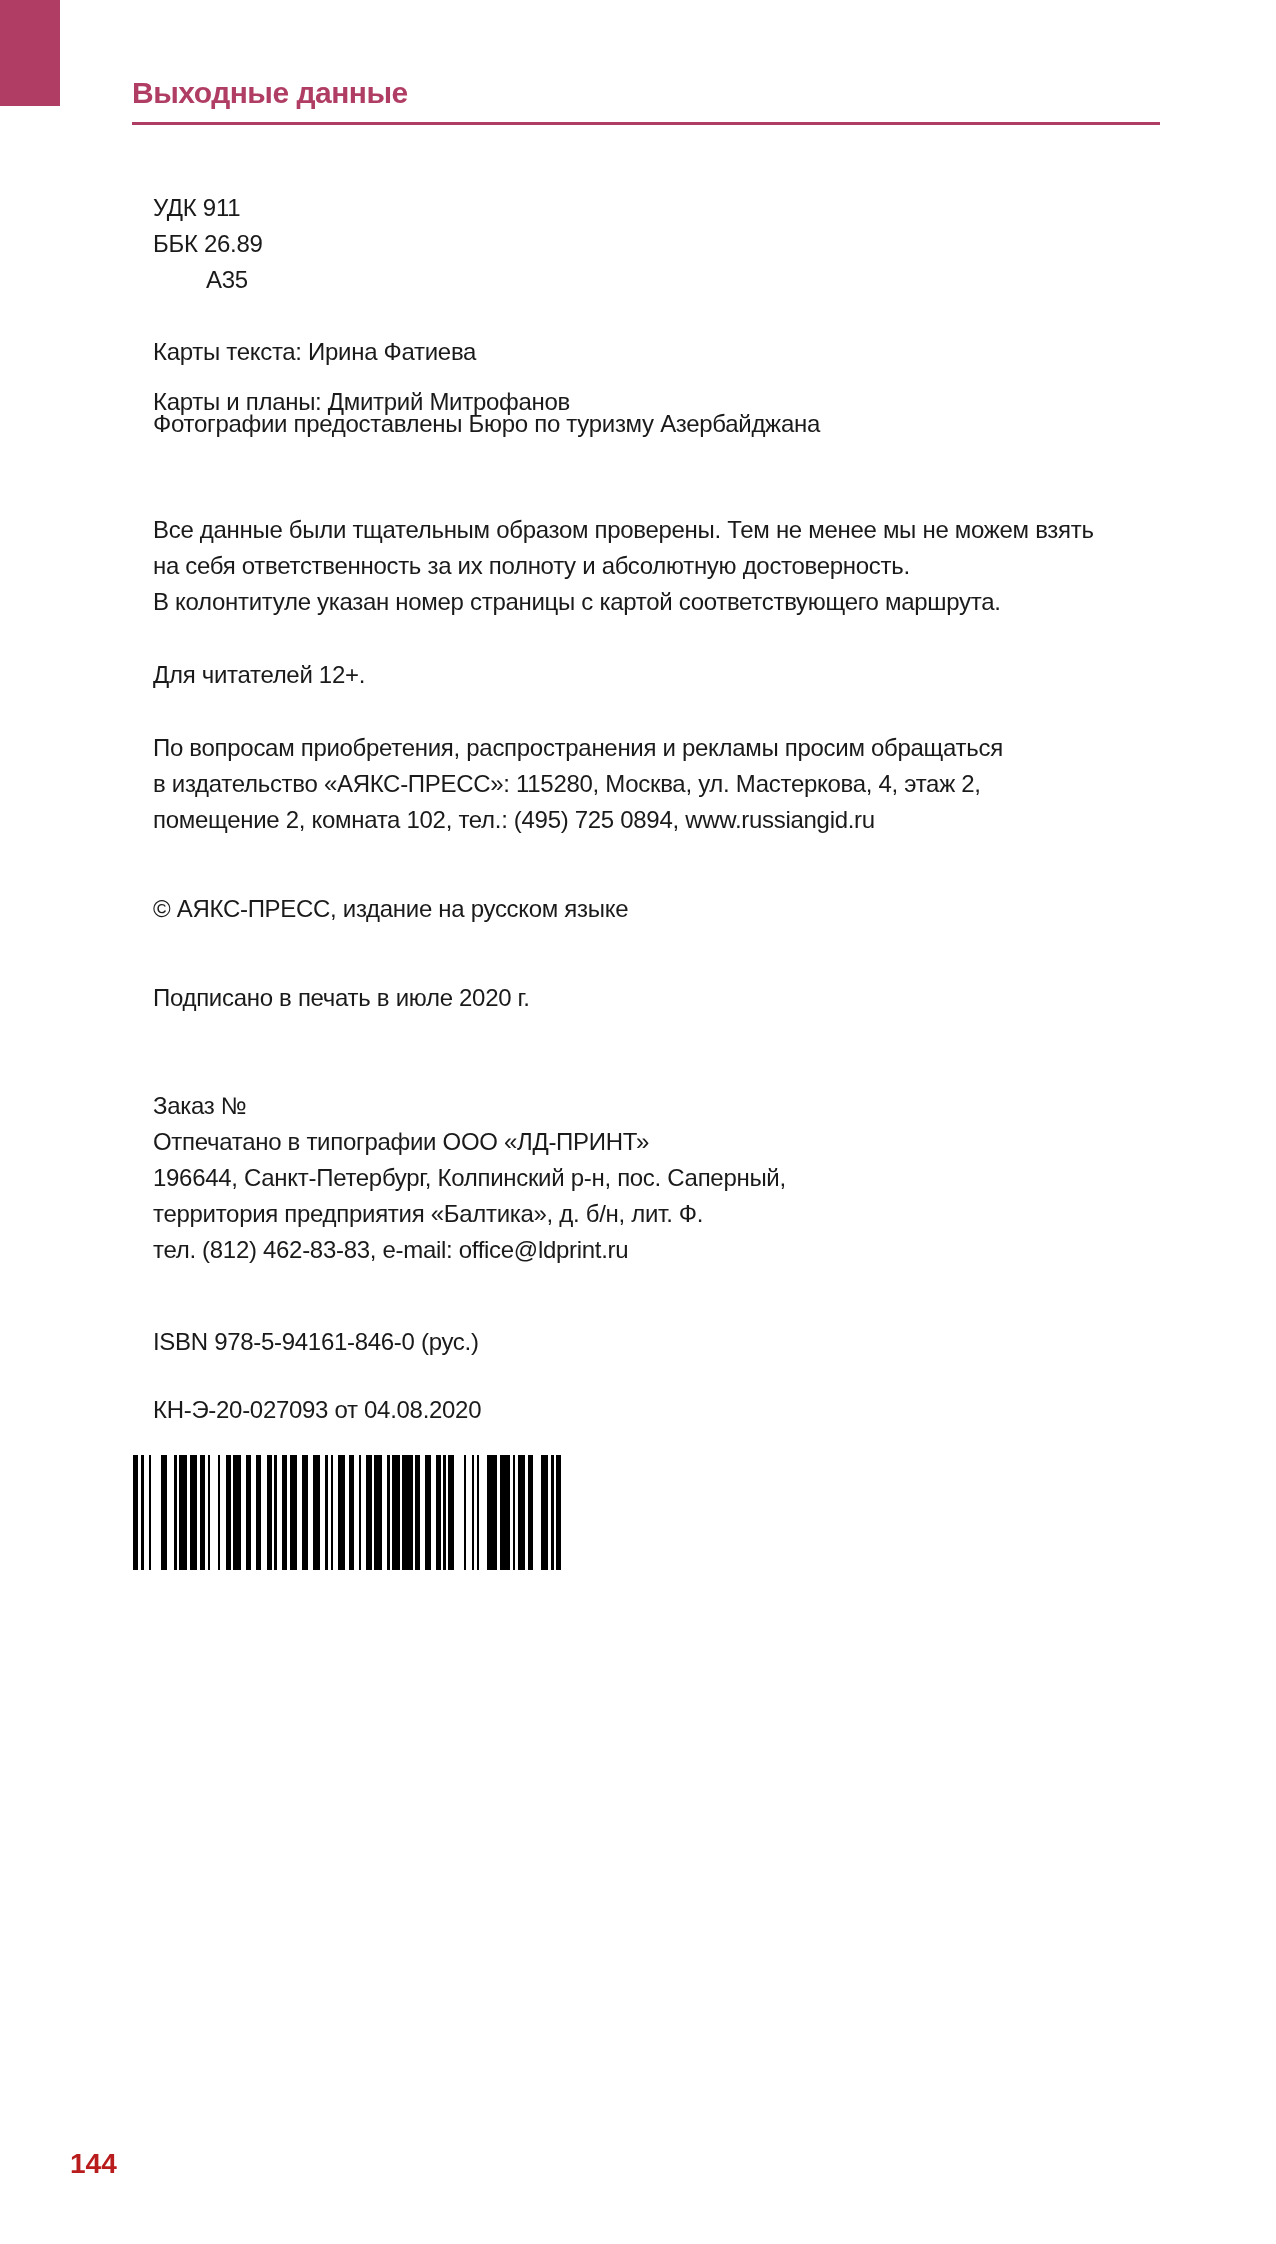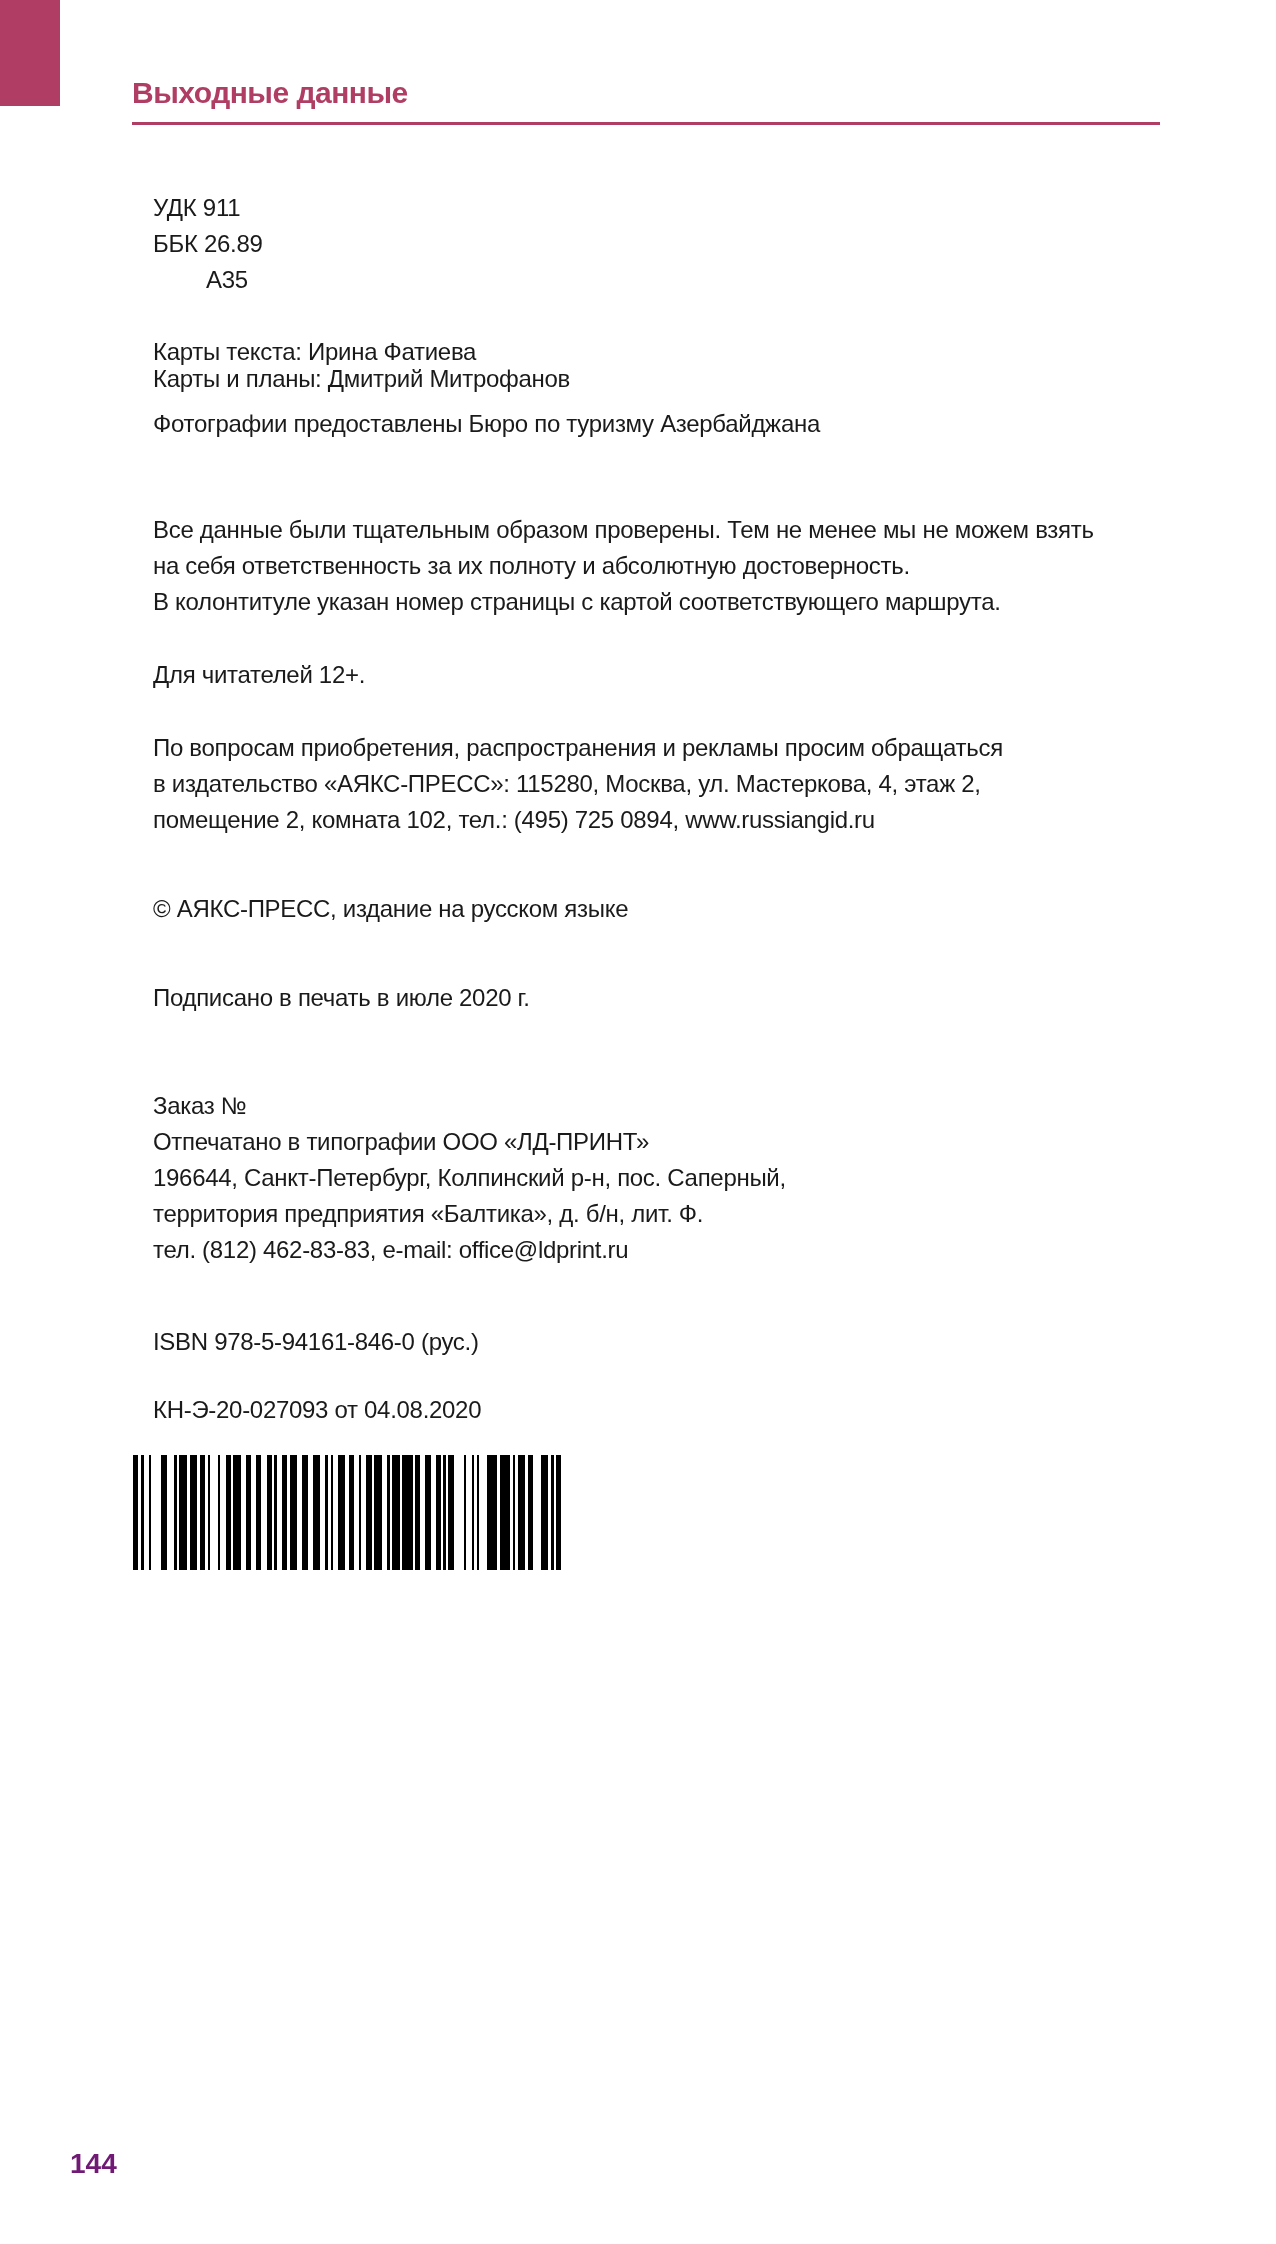--- a/index.html
+++ b/index.html
@@ -7,35 +7,35 @@
          font-family: "Liberation Sans", "DejaVu Sans", sans-serif; color: #1a1a1a; }
   .corner-block { position: absolute; left: 0; top: 0; width: 60px; height: 106px; background: #b03d63; }
   .title { position: absolute; left: 132px; top: 76px; font-size: 30px; font-weight: bold;
            color: #b03d63; letter-spacing: -0.5px; white-space: nowrap; }
   .title-rule { position: absolute; left: 132px; top: 122px; width: 1028px; height: 3px; background: #b03d63; }
   .line { position: absolute; left: 132px; font-size: 24px; line-height: 30px; white-space: nowrap;
           letter-spacing: -0.3px; color: #1a1a1a; margin-left: 21px; }
   .indent { left: 185px; }
   .barcode { position: absolute; left: 133px; top: 1455px; width: 430px; height: 115px; }
   .bar { position: absolute; top: 0; height: 115px; background: #000; }
-  .page-number { position: absolute; left: 70px; top: 2148px; font-size: 28px; font-weight: bold; color: #701a75; }
+  .page-number { position: absolute; left: 70px; top: 2148px; font-size: 28px; font-weight: bold; color: #b91c1c; }
 </style>
 </head>
 <body>
 
 <div class="corner-block"></div>
 <div class="title">Выходные данные</div>
 <div class="title-rule"></div>
 
 <div class="line" style="top:193px">УДК 911</div>
 <div class="line" style="top:229px">ББК 26.89</div>
 <div class="line indent" style="top:265px">А35</div>
 
 <div class="line" style="top:337px">Карты текста: Ирина Фатиева</div>
-<div class="line" style="top:364px">Карты и планы: Дмитрий Митрофанов</div>
+<div class="line" style="top:387px">Карты и планы: Дмитрий Митрофанов</div>
 <div class="line" style="top:409px">Фотографии предоставлены Бюро по туризму Азербайджана</div>
 
 <div class="line" style="top:515px">Все данные были тщательным образом проверены. Тем не менее мы не можем взять</div>
 <div class="line" style="top:551px">на себя ответственность за их полноту и абсолютную достоверность.</div>
 <div class="line" style="top:587px">В колонтитуле указан номер страницы с картой соответствующего маршрута.</div>
 
 <div class="line" style="top:660px">Для читателей 12+.</div>
 
 <div class="line" style="top:733px">По вопросам приобретения, распространения и рекламы просим обращаться</div>
 <div class="line" style="top:769px">в издательство «АЯКС-ПРЕСС»: 115280, Москва, ул. Мастеркова, 4, этаж 2,</div>

